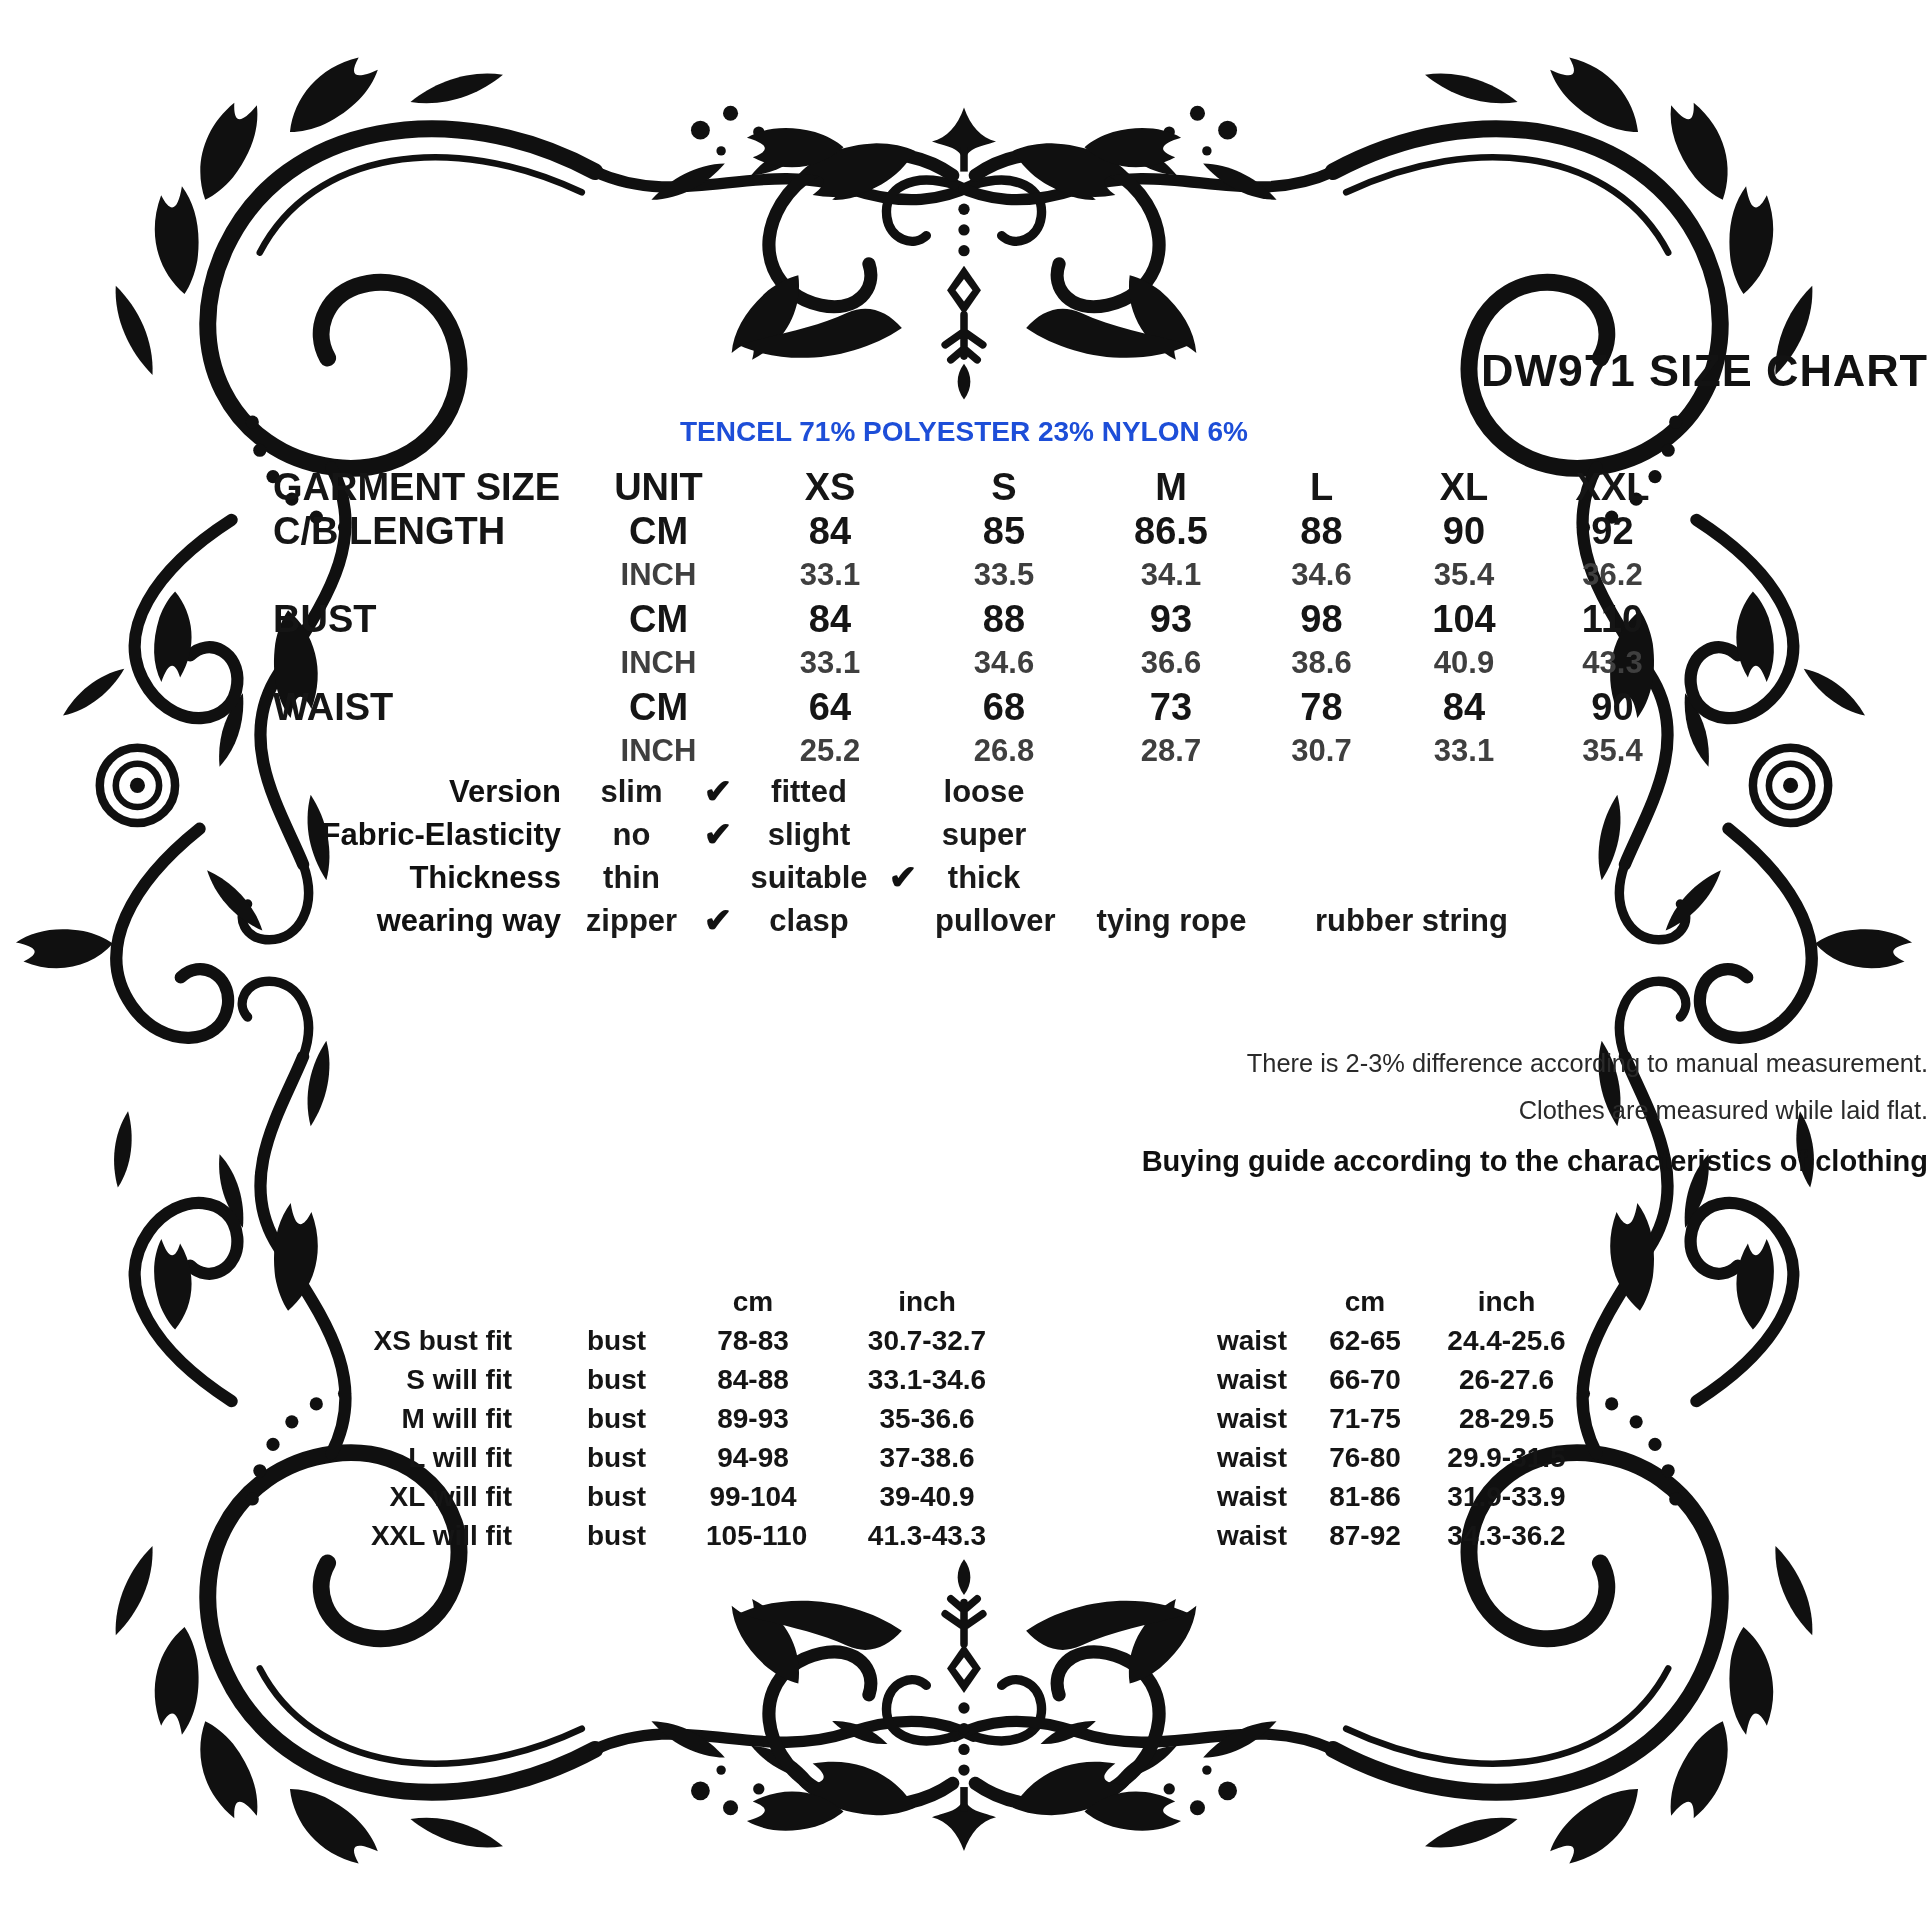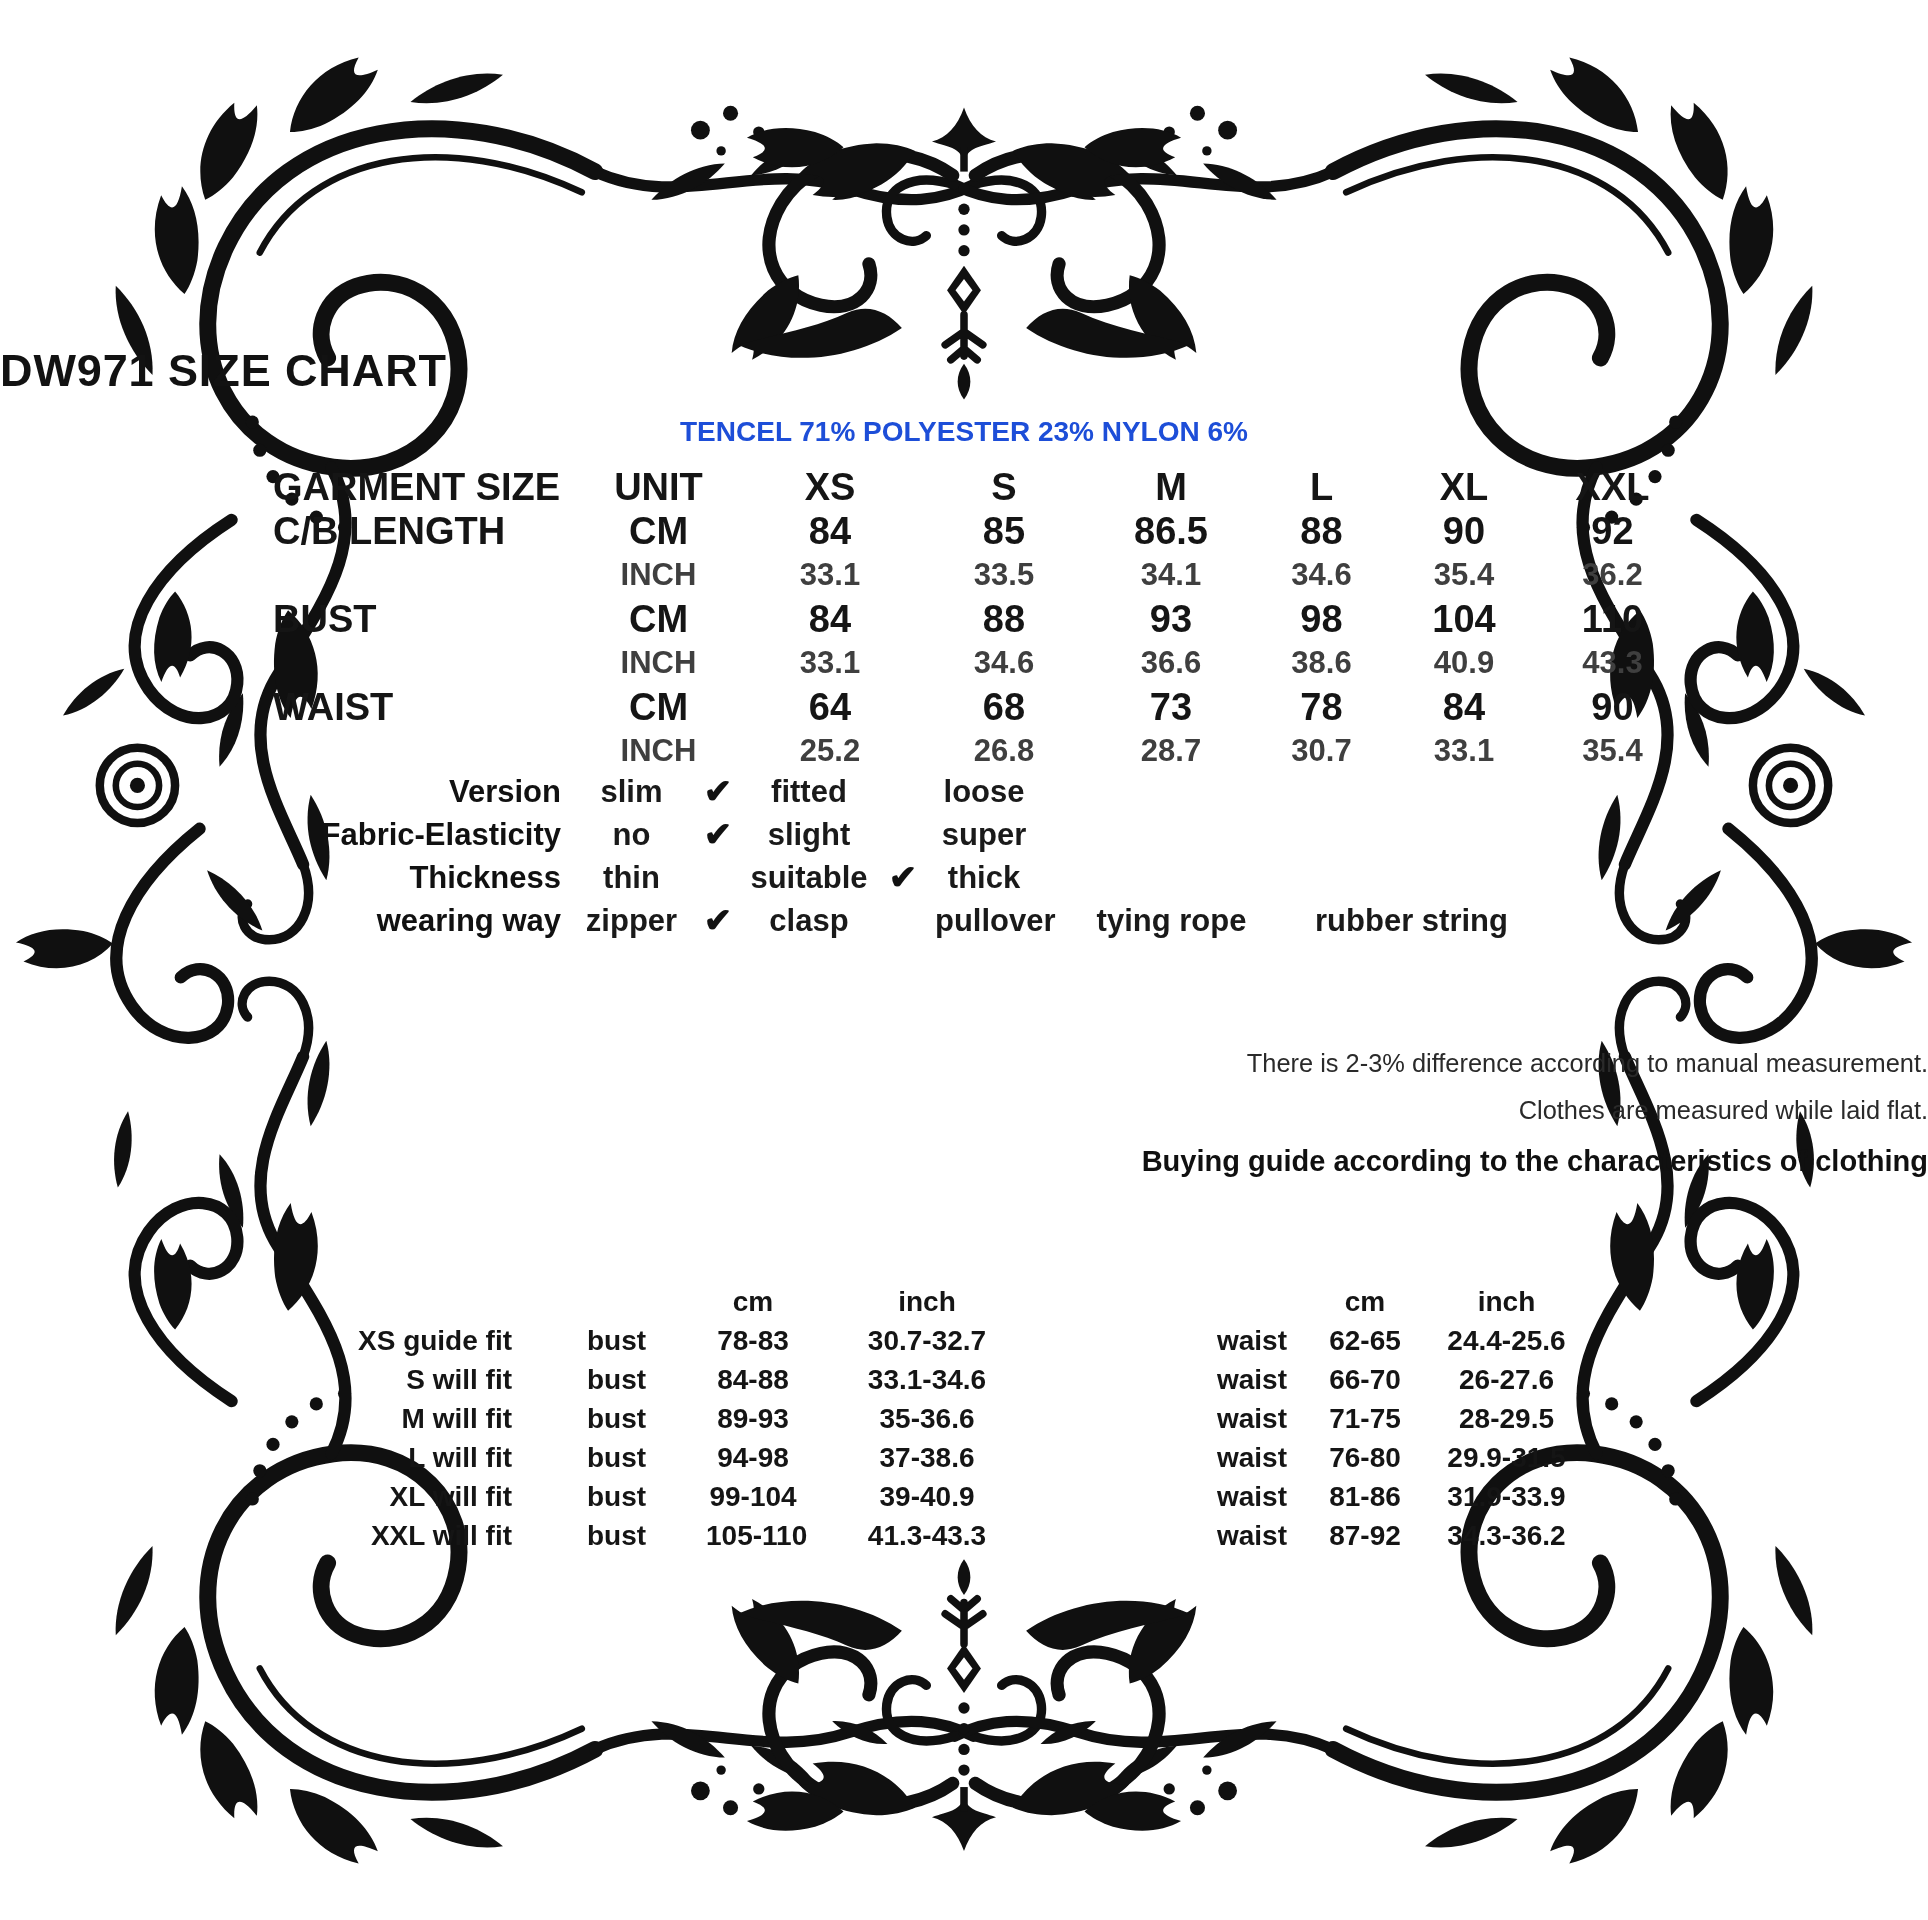--- a/index.html
+++ b/index.html
@@ -1,20 +1,20 @@
 <!DOCTYPE html>
 <html style="font-size:15px"><head>
 <meta charset="utf-8">
 <style>
   html,body{margin:0;padding:0;background:#ffffff;}
   .page{position:relative;width:1928px;height:1921px;background:#ffffff;overflow:hidden;
         font-family:"Liberation Sans", sans-serif;color:#141414;}
   svg.frame{position:absolute;left:0;top:0;width:1928px;height:1921px;}
 
-  .title{position:absolute;left:0;right:0;top:345px;text-align:left;
+  .title{position:absolute;left:0;right:0;top:345px;text-align:right;
          font-size:45px;font-weight:700;letter-spacing:0.9px;color:#121212;}
   .subtitle{position:absolute;left:0;right:0;top:416px;text-align:center;
          font-size:28px;font-weight:700;color:#1d4ed8;}
 
   .size-grid{position:absolute;left:273px;top:465px;width:1417px;display:grid;
              grid-template-columns:301px 169px 174px 174px 160px 141px 144px 153px;}
   .size-grid > div{height:44px;line-height:44px;text-align:center;font-size:38px;
                    font-weight:700;color:#151515;white-space:nowrap;}
   .size-grid > div.lab{text-align:left;}
   .size-grid > div.inchrow{font-size:31px;font-weight:600;color:#3f3f3f;}
@@ -225,21 +225,21 @@
 
   <div class="fit-grid">
       <div></div>
       <div></div>
       <div>cm</div>
       <div>inch</div>
       <div></div>
       <div></div>
       <div>cm</div>
       <div>inch</div>
-      <div class="fit-label">XS guide  fit</div>
+      <div class="fit-label">XS bust  fit</div>
       <div>bust</div>
       <div>78-83</div>
       <div>30.7-32.7</div>
       <div></div>
       <div>waist</div>
       <div>62-65</div>
       <div>24.4-25.6</div>
       <div class="fit-label">S will  fit</div>
       <div>bust</div>
       <div>84-88</div>

